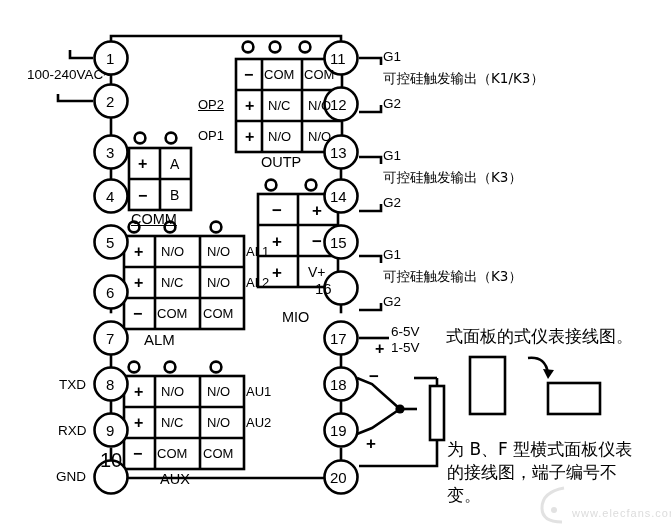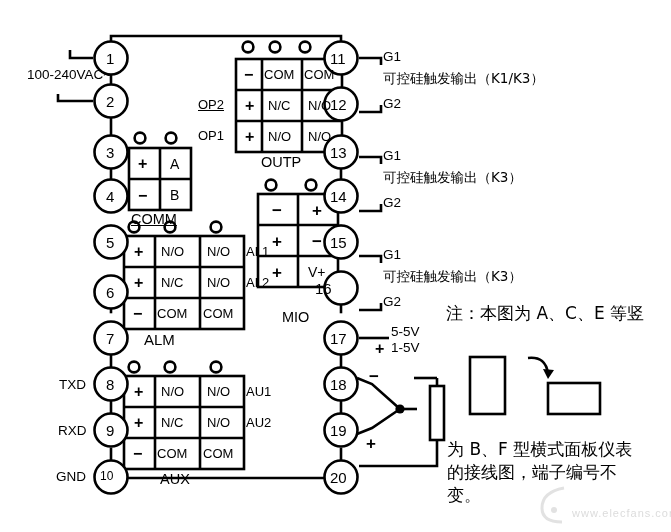--- a/index.html
+++ b/index.html
@@ -155,21 +155,21 @@
 
   <div class="txt" style="left:106px;top:51px;font-size:15px;">1</div>
   <div class="txt" style="left:106px;top:94px;font-size:15px;">2</div>
   <div class="txt" style="left:106px;top:145px;font-size:15px;">3</div>
   <div class="txt" style="left:106px;top:189px;font-size:15px;">4</div>
   <div class="txt" style="left:106px;top:235px;font-size:15px;">5</div>
   <div class="txt" style="left:106px;top:285px;font-size:15px;">6</div>
   <div class="txt" style="left:106px;top:331px;font-size:15px;">7</div>
   <div class="txt" style="left:106px;top:377px;font-size:15px;">8</div>
   <div class="txt" style="left:106px;top:423px;font-size:15px;">9</div>
-  <div class="txt" style="left:100px;top:470px;font-size:12px;">10</div>
+  <div class="txt" style="left:100px;top:450px;font-size:20px;">10</div>
 
   <div class="txt" style="left:330px;top:51px;font-size:15px;">11</div>
   <div class="txt" style="left:330px;top:97px;font-size:15px;">12</div>
   <div class="txt" style="left:330px;top:145px;font-size:15px;">13</div>
   <div class="txt" style="left:330px;top:189px;font-size:15px;">14</div>
   <div class="txt" style="left:330px;top:235px;font-size:15px;">15</div>
   <div class="txt" style="left:315px;top:281px;font-size:15px;">16</div>
   <div class="txt" style="left:330px;top:331px;font-size:15px;">17</div>
   <div class="txt" style="left:330px;top:377px;font-size:15px;">18</div>
   <div class="txt" style="left:330px;top:423px;font-size:15px;">19</div>
@@ -244,28 +244,28 @@
   <div class="txt" style="left:383px;top:97px;font-size:13.5px;">G2</div>
 
   <div class="txt" style="left:383px;top:149px;font-size:13.5px;">G1</div>
   <div class="txt cn" style="left:383px;top:171px;font-size:13.5px;">可控硅触发输出（K3）</div>
   <div class="txt" style="left:383px;top:196px;font-size:13.5px;">G2</div>
 
   <div class="txt" style="left:383px;top:248px;font-size:13.5px;">G1</div>
   <div class="txt cn" style="left:383px;top:270px;font-size:13.5px;">可控硅触发输出（K3）</div>
   <div class="txt" style="left:383px;top:295px;font-size:13.5px;">G2</div>
 
-  <div class="txt" style="left:391px;top:325px;font-size:13.5px;">5-5V</div>
+  <div class="txt" style="left:391px;top:325px;font-size:13.5px;">6-5V</div>
   <div class="txt" style="left:375px;top:341px;font-size:16px;font-weight:bold;">+</div>
   <div class="txt" style="left:391px;top:341px;font-size:13.5px;">1-5V</div>
 
   <div class="txt" style="left:369px;top:368px;font-size:17px;font-weight:bold;">−</div>
   <div class="txt" style="left:366px;top:435px;font-size:17px;font-weight:bold;">+</div>
 
-  <div class="txt cn" style="left:446px;top:305px;font-size:17px;">注：本图为 A、C、E 等竖</div>
+  <div class="txt cn" style="left:446px;top:328px;font-size:17px;">式面板的式仪表接线图。</div>
 
   <div class="txt cn" style="left:447px;top:441px;font-size:17px;">为 B、F 型横式面板仪表</div>
   <div class="txt cn" style="left:447px;top:464px;font-size:17px;">的接线图，端子编号不</div>
   <div class="txt cn" style="left:447px;top:487px;font-size:17px;">变。</div>
 
   <div class="watermark" data="" style="left:572px;top:507px;">www.elecfans.com</div>
   <svg width="40" height="44" style="left:536px;top:484px;">
     <path d="M28 4 Q6 8 6 24 Q6 38 26 38" fill="none" stroke="#e2e2e2" stroke-width="3"></path>
     <circle cx="18" cy="26" r="3" fill="#e2e2e2"></circle>
   </svg>

